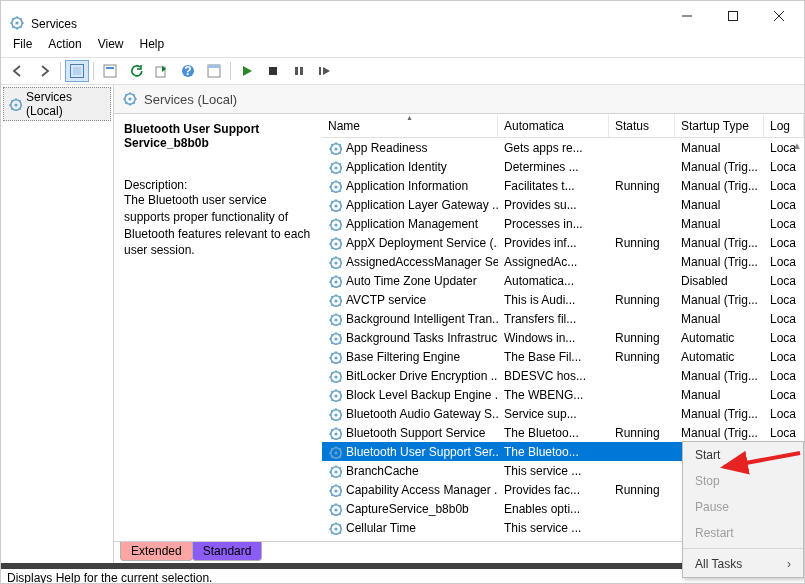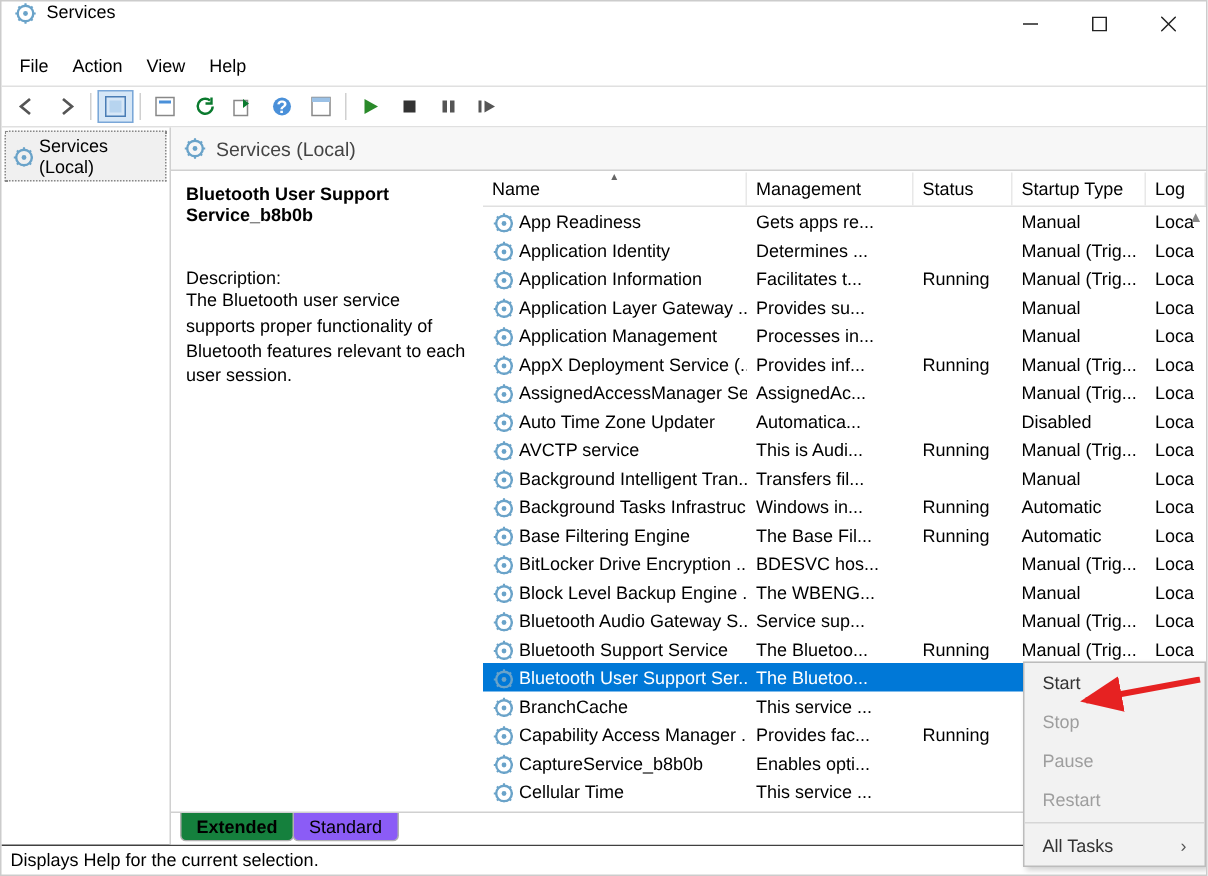--- a/index.html
+++ b/index.html
@@ -1,17 +1,17 @@
 <!DOCTYPE html>
 <html><head>
 <meta charset="utf-8">
 <style>
 * { box-sizing: border-box; margin: 0; padding: 0; font-family: "Segoe UI", Tahoma, sans-serif; font-size: 12px; }
 body { background: #fff; width: 805px; height: 584px; overflow: hidden; position: relative; border: 1px solid #ccc; }
-.titlebar { display: flex; align-items: flex-start; height: 30px; padding: 0 2px; }
+.titlebar { display: flex; align-items: flex-end; height: 30px; padding: 0 2px; }
 .titlebar .title-icon { width: 16px; height: 16px; margin: 0 6px 0 6px; }
 .titlebar .title-text { flex: 1; font-size: 12px; }
 .titlebar .win-btn { width: 46px; height: 30px; display: flex; align-items: center; justify-content: center; color: #222; }
 .menubar { display: flex; padding: 2px 4px; }
 .menubar .menu { padding: 4px 8px; }
 .toolbar { display: flex; align-items: center; border-top: 1px solid #e0e0e0; border-bottom: 1px solid #e0e0e0; padding: 2px 4px; gap: 0; height: 28px; }
 .toolbar .tbtn { width: 24px; height: 22px; display: flex; align-items: center; justify-content: center; margin: 0 1px; border: 1px solid transparent; }
 .toolbar .tbtn.active { border: 1px solid #7aa7d8; background: #d6e7f7; }
 .toolbar .sep { width: 1px; height: 18px; background: #d0d0d0; margin: 0 3px; }
 .main { display: flex; height: calc(100% - 30px - 26px - 28px - 20px); }
@@ -37,22 +37,22 @@
 .col-startup { width: 89px; }
 .col-log { width: 40px; }
 .row { display: flex; height: 19px; align-items: center; }
 .row .cell { padding: 0 6px; white-space: nowrap; overflow: hidden; text-overflow: ellipsis; }
 .row .cell.col-name { display: flex; align-items: center; gap: 4px; }
 .gear-icon { width: 14px; height: 14px; flex-shrink: 0; }
 .row.selected { background: #0078d7; color: #fff; }
 .tabs { border-top: 1px solid #d0d0d0; height: 22px; display: flex; align-items: flex-start; padding-left: 6px; background: #fff; }
 .tabs .tab { border: 1px solid #b0b0b0; border-top: none; border-radius: 0 0 4px 4px; padding: 2px 10px; margin-right: -1px; background: #fff; position: relative; }
 .tabs .tab.active { background: #8b5cf6; z-index: 2; }
-.tabs .tab.inactive { background: #15803d; font-weight: bold; }
-.statusbar { height: 20px; border-top: 1px solid #404040; padding: 2px 6px; font-size: 12px; }
+.tabs .tab.inactive { background: #fca5a5; }
+.statusbar { height: 20px; border-top: 6px solid #404040; padding: 2px 6px; font-size: 12px; }
 .context-menu { position: absolute; right: 0; top: 440px; width: 122px; background: #f2f2f2; border: 1px solid #bcbcbc; box-shadow: 2px 2px 4px rgba(0,0,0,0.2); z-index: 50; }
 .context-menu .mi { padding: 6px 12px; color: #333; }
 .context-menu .mi.disabled { color: #9e9e9e; }
 .context-menu .mi.sub::after { content: "›"; float: right; color: #555; }
 .context-menu .divider { height: 1px; background: #d6d6d6; margin: 2px 0; }
 .arrow { position: absolute; top: 450px; right: 2px; z-index: 60; }
 svg { display: block; }
 .scroll-up { position:absolute; top:26px; right:2px; color:#888; font-size:10px; z-index:5;}
 </style>
 </head>
@@ -193,21 +193,21 @@
       <div class="detail-pane">
         <div class="svc-name">Bluetooth User Support Service_b8b0b</div>
         <div class="desc-label">Description:</div>
         <div class="desc-text">The Bluetooth user service supports proper functionality of Bluetooth features relevant to each user session.</div>
       </div>
 
       <div class="list-pane">
         <div class="scroll-up">▲</div>
         <div class="list-header">
           <div class="col col-name"><span class="sort-ind">▴</span><span>Name</span></div>
-          <div class="col col-desc">Management</div>
+          <div class="col col-desc">Automatica</div>
           <div class="col col-status">Status</div>
           <div class="col col-startup">Startup Type</div>
           <div class="col col-log">Log</div>
         </div>
         <div id="rows-container">
             <div class="row">
               <div class="cell col-name">
                 <svg class="gear-icon">
                   <use href="#gear"></use>
                 </svg>

